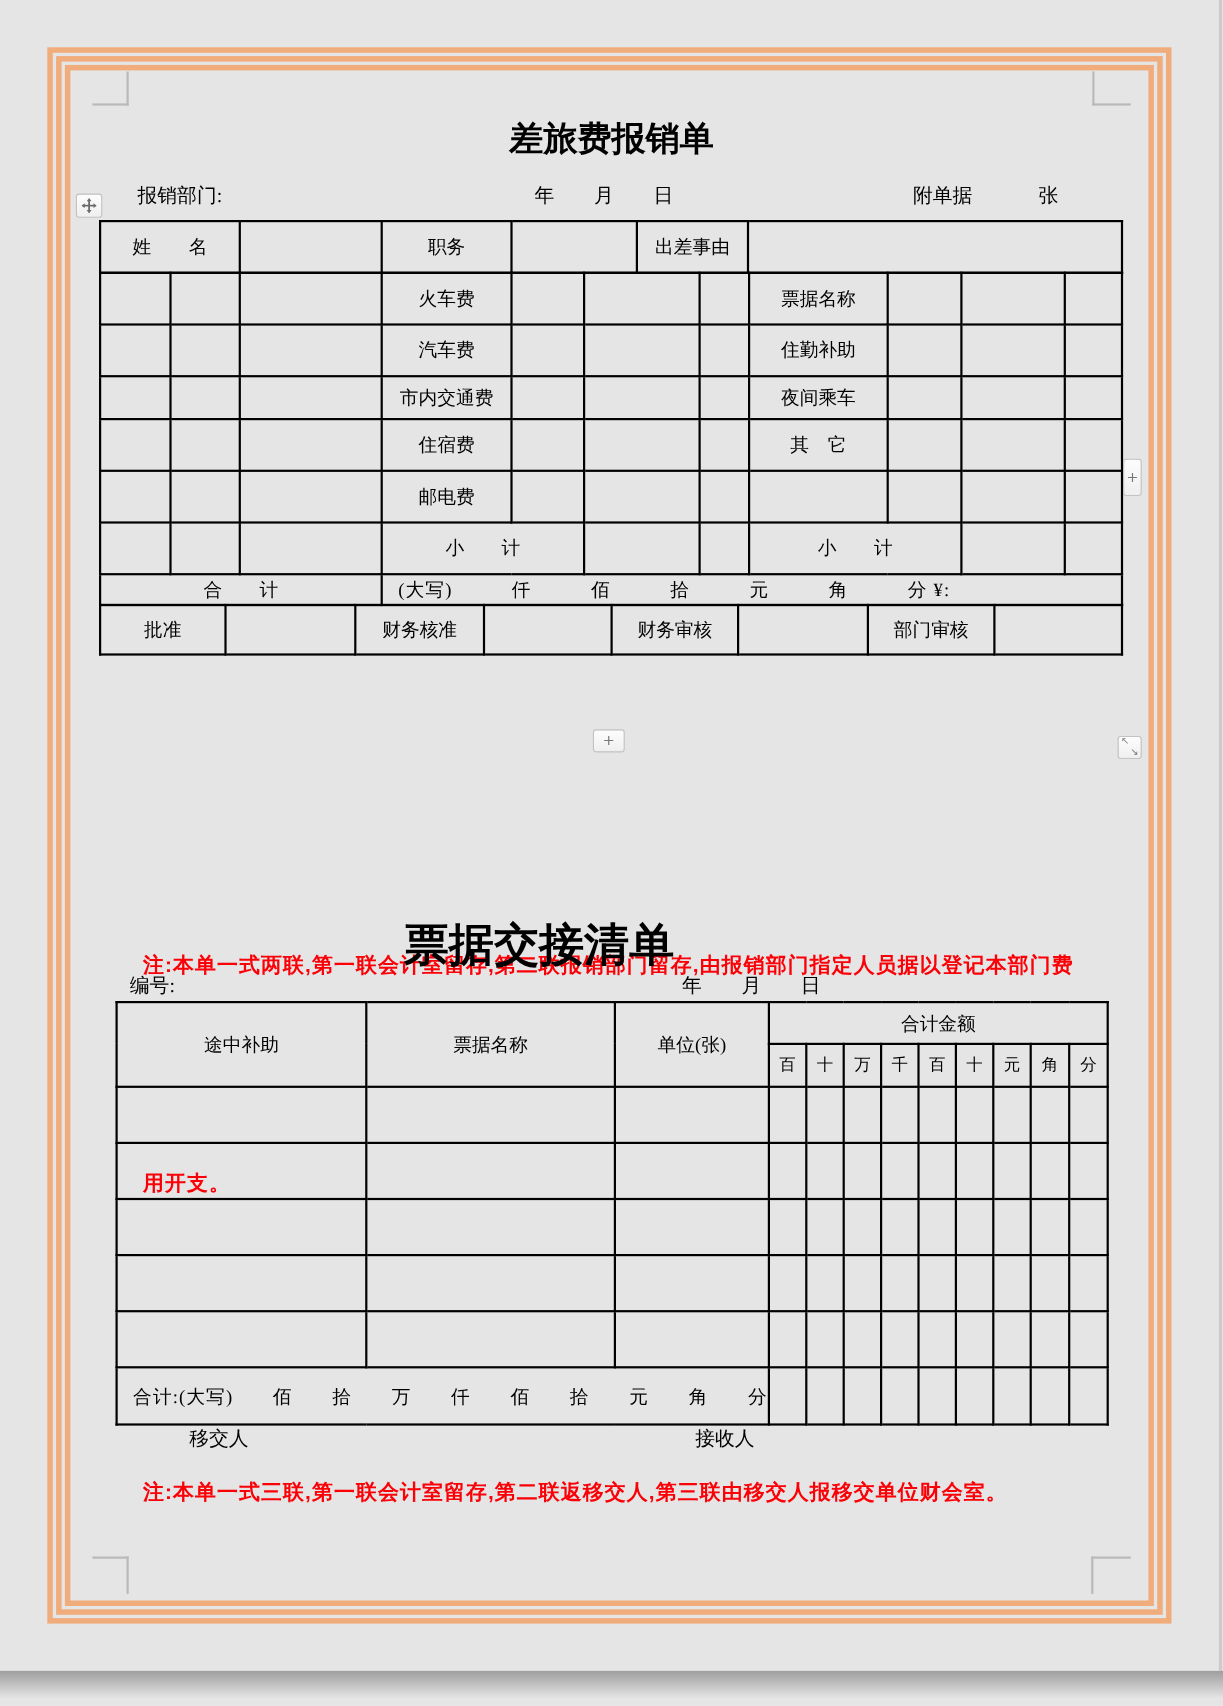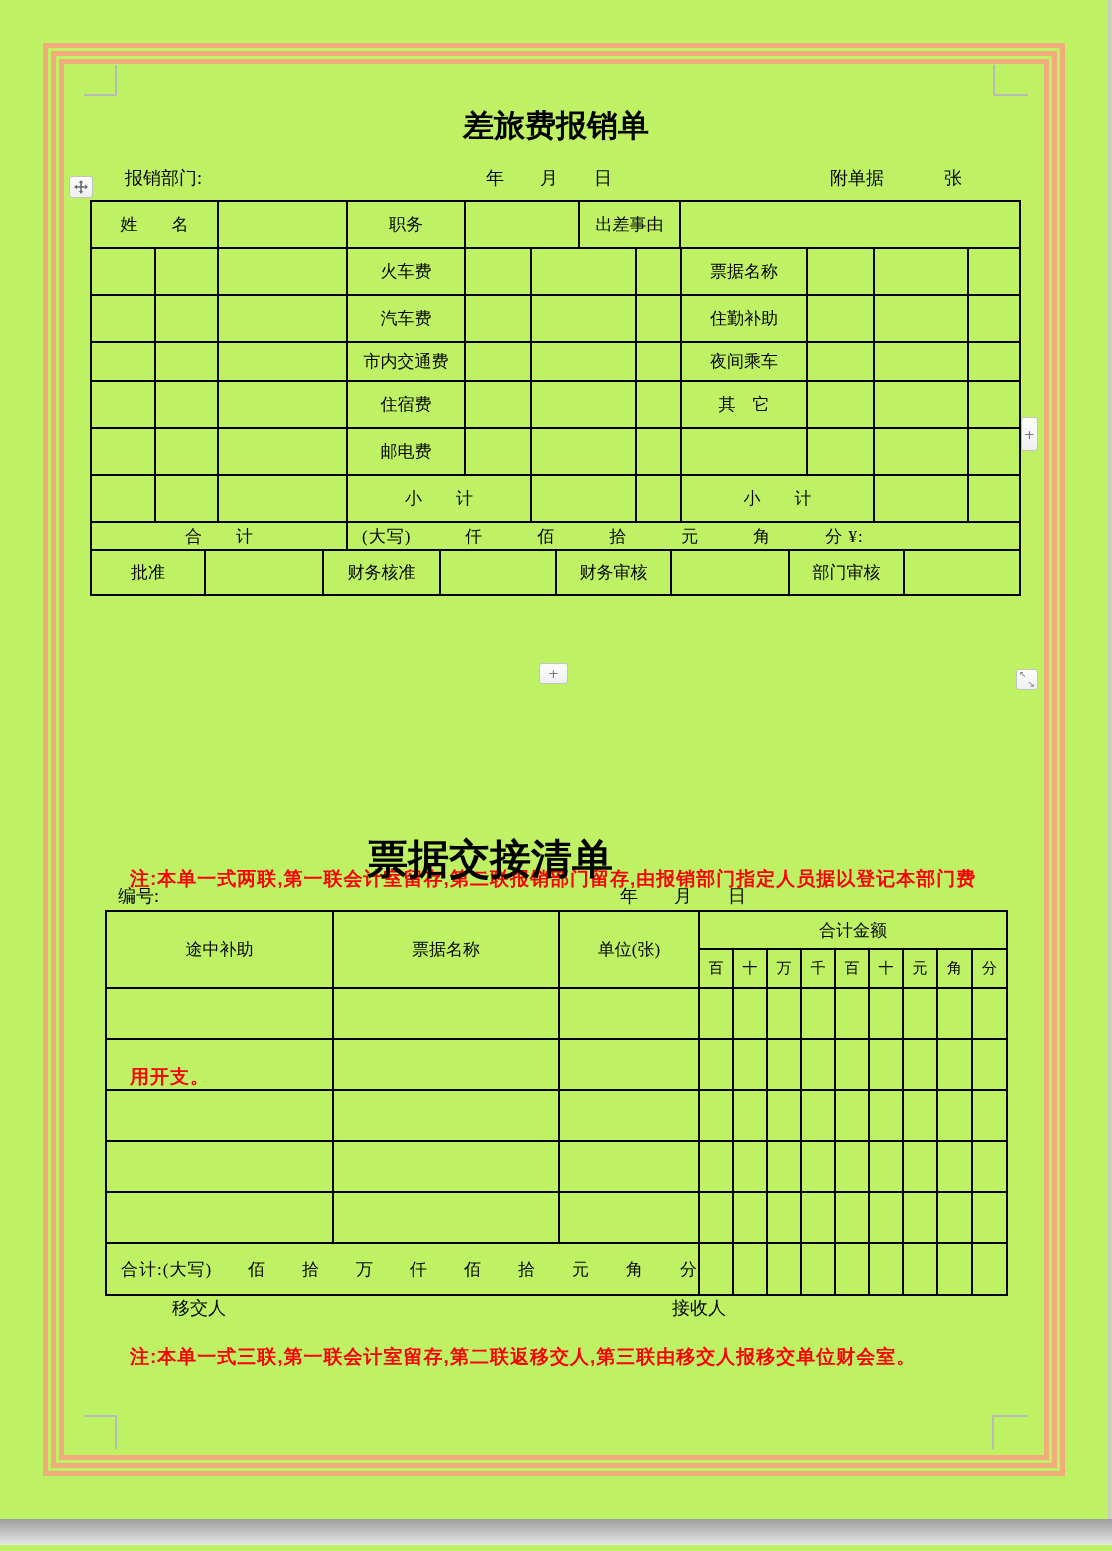--- a/index.html
+++ b/index.html
@@ -1,16 +1,16 @@
 <!DOCTYPE html>
 <html><head>
 <meta charset="utf-8">
 <style>
   html,body{margin:0;padding:0;background:#fff;}
-  .page{position:relative;width:1112px;height:1551px;background:#bef264;overflow:hidden;
+  .page{position:relative;width:1112px;height:1551px;background:#e5e5e5;overflow:hidden;
         font-family:"Liberation Serif", serif;color:#000;}
 
   
   .frame{position:absolute;left:43px;top:43px;width:1022px;height:1433px;
          border:5px solid #F1AC7C;padding:3px;box-sizing:border-box;}
   .frame-mid{width:100%;height:100%;border:5px solid #F1AC7C;padding:3px;box-sizing:border-box;}
   .frame-in{width:100%;height:100%;border:5px solid #F1AC7C;box-sizing:border-box;}
 
   
   .mark{position:absolute;border:0 solid #b9b9b9;}
@@ -374,20 +374,20 @@
             <td></td>
         <td></td>
             <td></td>
         <td></td>
       </tr>
     </tbody>
       </table>
   </div>
 
   <span class="flabel" style="left:172px;top:1296px;">移交人</span>
-  <span class="flabel" style="left:672px;top:1296px;">接收人</span>
+  <span class="flabel" style="left:632px;top:1296px;">接收人</span>
 
   <div class="note note2">注:本单一式三联,第一联会计室留存,第二联返移交人,第三联由移交人报移交单位财会室。</div>
 
   <div class="page-edge-r"></div>
   <div class="bottom-bar"></div>
 
 </div>
 
 </body></html>

